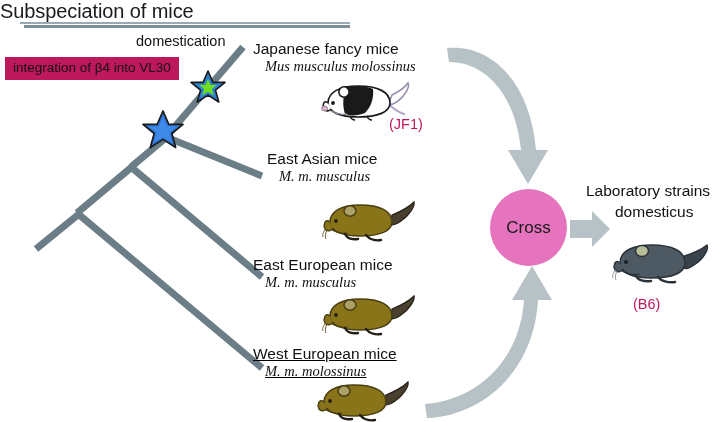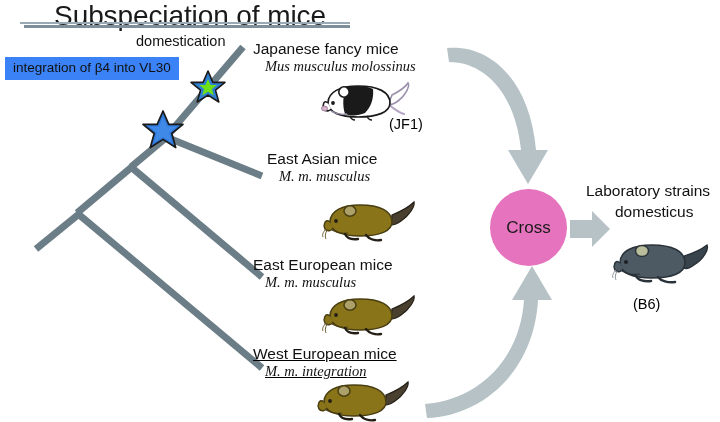--- a/index.html
+++ b/index.html
@@ -16,22 +16,21 @@
     height: 422px;
     background: #ffffff;
     overflow: hidden;
   }
   .abs { position: absolute; }
 
   
   #title {
     left: 0; top: 0;
     width: 380px;
-    text-align: center;
-    font-size: 28px;
+    font-size: 20px;
     color: #1a1a1a;
     letter-spacing: -0.1px;
     white-space: nowrap;
   }
   #title-rule {
     left: 20px; top: 22px;
     width: 330px; height: 7px;
   }
   #title-rule .r1 {
     position: absolute; left: 0; top: 0;
@@ -50,21 +49,21 @@
   
   .event-box {
     font-size: 13.5px;
     color: #111111;
     padding: 3px 8px 4px 8px;
     white-space: nowrap;
     line-height: 1.2;
   }
   #box-b4 {
     left: 5px; top: 57px;
-    background: #3b82f6;
+    background: #be185d;
   }
   #box-vl30 {
     left: 12px; top: 114px;
     background: #5bd2f0;
   }
   #domestication-label {
     left: 136px; top: 33px;
     font-size: 14.5px;
     color: #111111;
     white-space: nowrap;
@@ -85,21 +84,21 @@
     line-height: 1.18;
     padding-left: 12px;
   }
   #taxon-jf1   { left: 253px; top: 40px; }
   #taxon-ea    { left: 267px; top: 150px; }
   #taxon-ee    { left: 253px; top: 256px; }
   #taxon-we    { left: 253px; top: 345px; text-decoration: underline; }
 
   .strain-code {
     font-size: 14.5px;
-    color: #000000;
+    color: #be185d;
     white-space: nowrap;
   }
   #code-jf1 { left: 389px; top: 116px; }
   #code-b6  { left: 633px; top: 296px; }
 
   
   #cross-circle {
     left: 490px; top: 189px;
     width: 77px; height: 77px;
     border-radius: 50%;
@@ -178,21 +177,21 @@
   <div class="abs taxon" id="taxon-ea">
     <div class="common">East Asian mice</div>
     <div class="latin">M. m. musculus</div>
   </div>
   <div class="abs taxon" id="taxon-ee">
     <div class="common">East European mice</div>
     <div class="latin">M. m. musculus</div>
   </div>
   <div class="abs taxon" id="taxon-we">
     <div class="common">West European mice</div>
-    <div class="latin">M. m. integration</div>
+    <div class="latin">M. m. molossinus</div>
   </div>
 
   <div class="abs strain-code" id="code-jf1">(JF1)</div>
   <div class="abs strain-code" id="code-b6">(B6)</div>
 
   <svg class="abs mouse" style="left:316px; top:80px;" width="96" height="46">
     <g transform="translate(4,3)">
       <path d="M72,12 C80,8 86,3 88,0 C90,3 86,12 78,18 C74,21 70,22 68,22 Z" fill="none" stroke="#9b8fae" stroke-width="1.6"></path>
       <path d="M68,21 C74,26 80,30 84,31" fill="none" stroke="#b3a6c4" stroke-width="2.2" stroke-linecap="round"></path>
       <path d="M8,20 C8,9 20,3 38,3 C58,3 70,9 70,20 C70,29 58,34 38,34 C20,34 8,29 8,20 Z" fill="#ffffff" stroke="#1a1a1a" stroke-width="1.7"></path>

